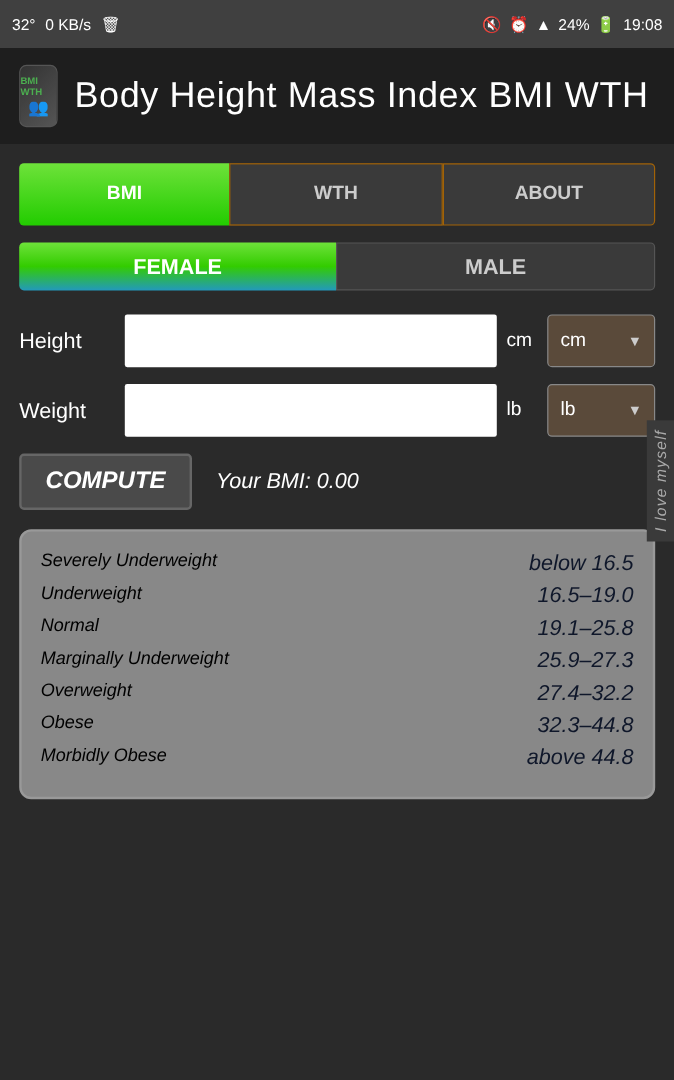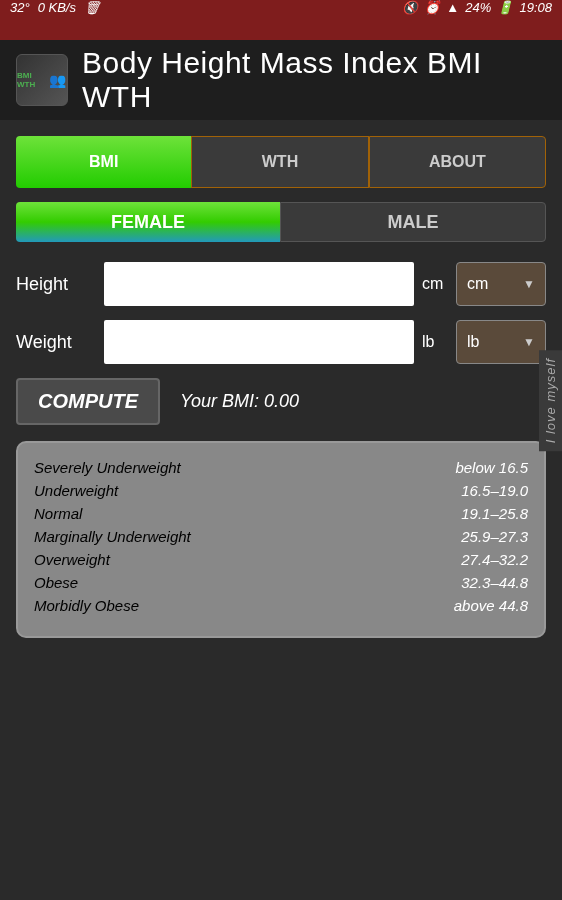--- a/index.html
+++ b/index.html
@@ -10,28 +10,27 @@
       background: #2a2a2a;
       font-family: Arial, sans-serif;
       overflow: hidden;
       position: relative;
     }
 
     
     .status-bar {
       width: 100%;
       height: 40px;
-      background: #7f1d1d;
-      display: flex;
-      align-items: flex-start;
+      background: #404040;
+      display: flex;
+      align-items: center;
       justify-content: space-between;
       padding: 0 10px;
       color: white;
       font-size: 13px;
-      font-style: italic;
     }
     .status-left {
       display: flex;
       align-items: center;
       gap: 8px;
     }
     .status-right {
       display: flex;
       align-items: center;
       gap: 6px;
@@ -42,32 +41,32 @@
     .header {
       width: 100%;
       height: 80px;
       background: #1e1e1e;
       display: flex;
       align-items: center;
       padding: 0 16px;
       gap: 14px;
     }
     .app-icon {
-      width: 52px;
+      width: 32px;
       height: 52px;
       background: linear-gradient(135deg, #333 0%, #555 100%);
       border-radius: 6px;
       display: flex;
       align-items: center;
       justify-content: center;
       font-size: 9px;
       color: #4caf50;
       font-weight: bold;
       flex-shrink: 0;
-      flex-direction: row;
+      flex-direction: column;
       border: 1px solid #555;
     }
     .app-title {
       color: white;
       font-size: 30px;
       font-weight: normal;
       letter-spacing: 0.5px;
     }
 
     
@@ -213,22 +212,22 @@
       display: flex;
       justify-content: space-between;
       margin-bottom: 6px;
     }
     .bmi-category {
       color: #000000;
       font-size: 15px;
       font-style: italic;
     }
     .bmi-range {
-      color: #ffffff;
-      font-size: 15px;
+      color: #0f172a;
+      font-size: 18px;
       font-style: italic;
     }
 
     
     .side-label {
       position: absolute;
       right: 0;
       top: 350px;
       writing-mode: vertical-rl;
       transform: rotate(180deg);

